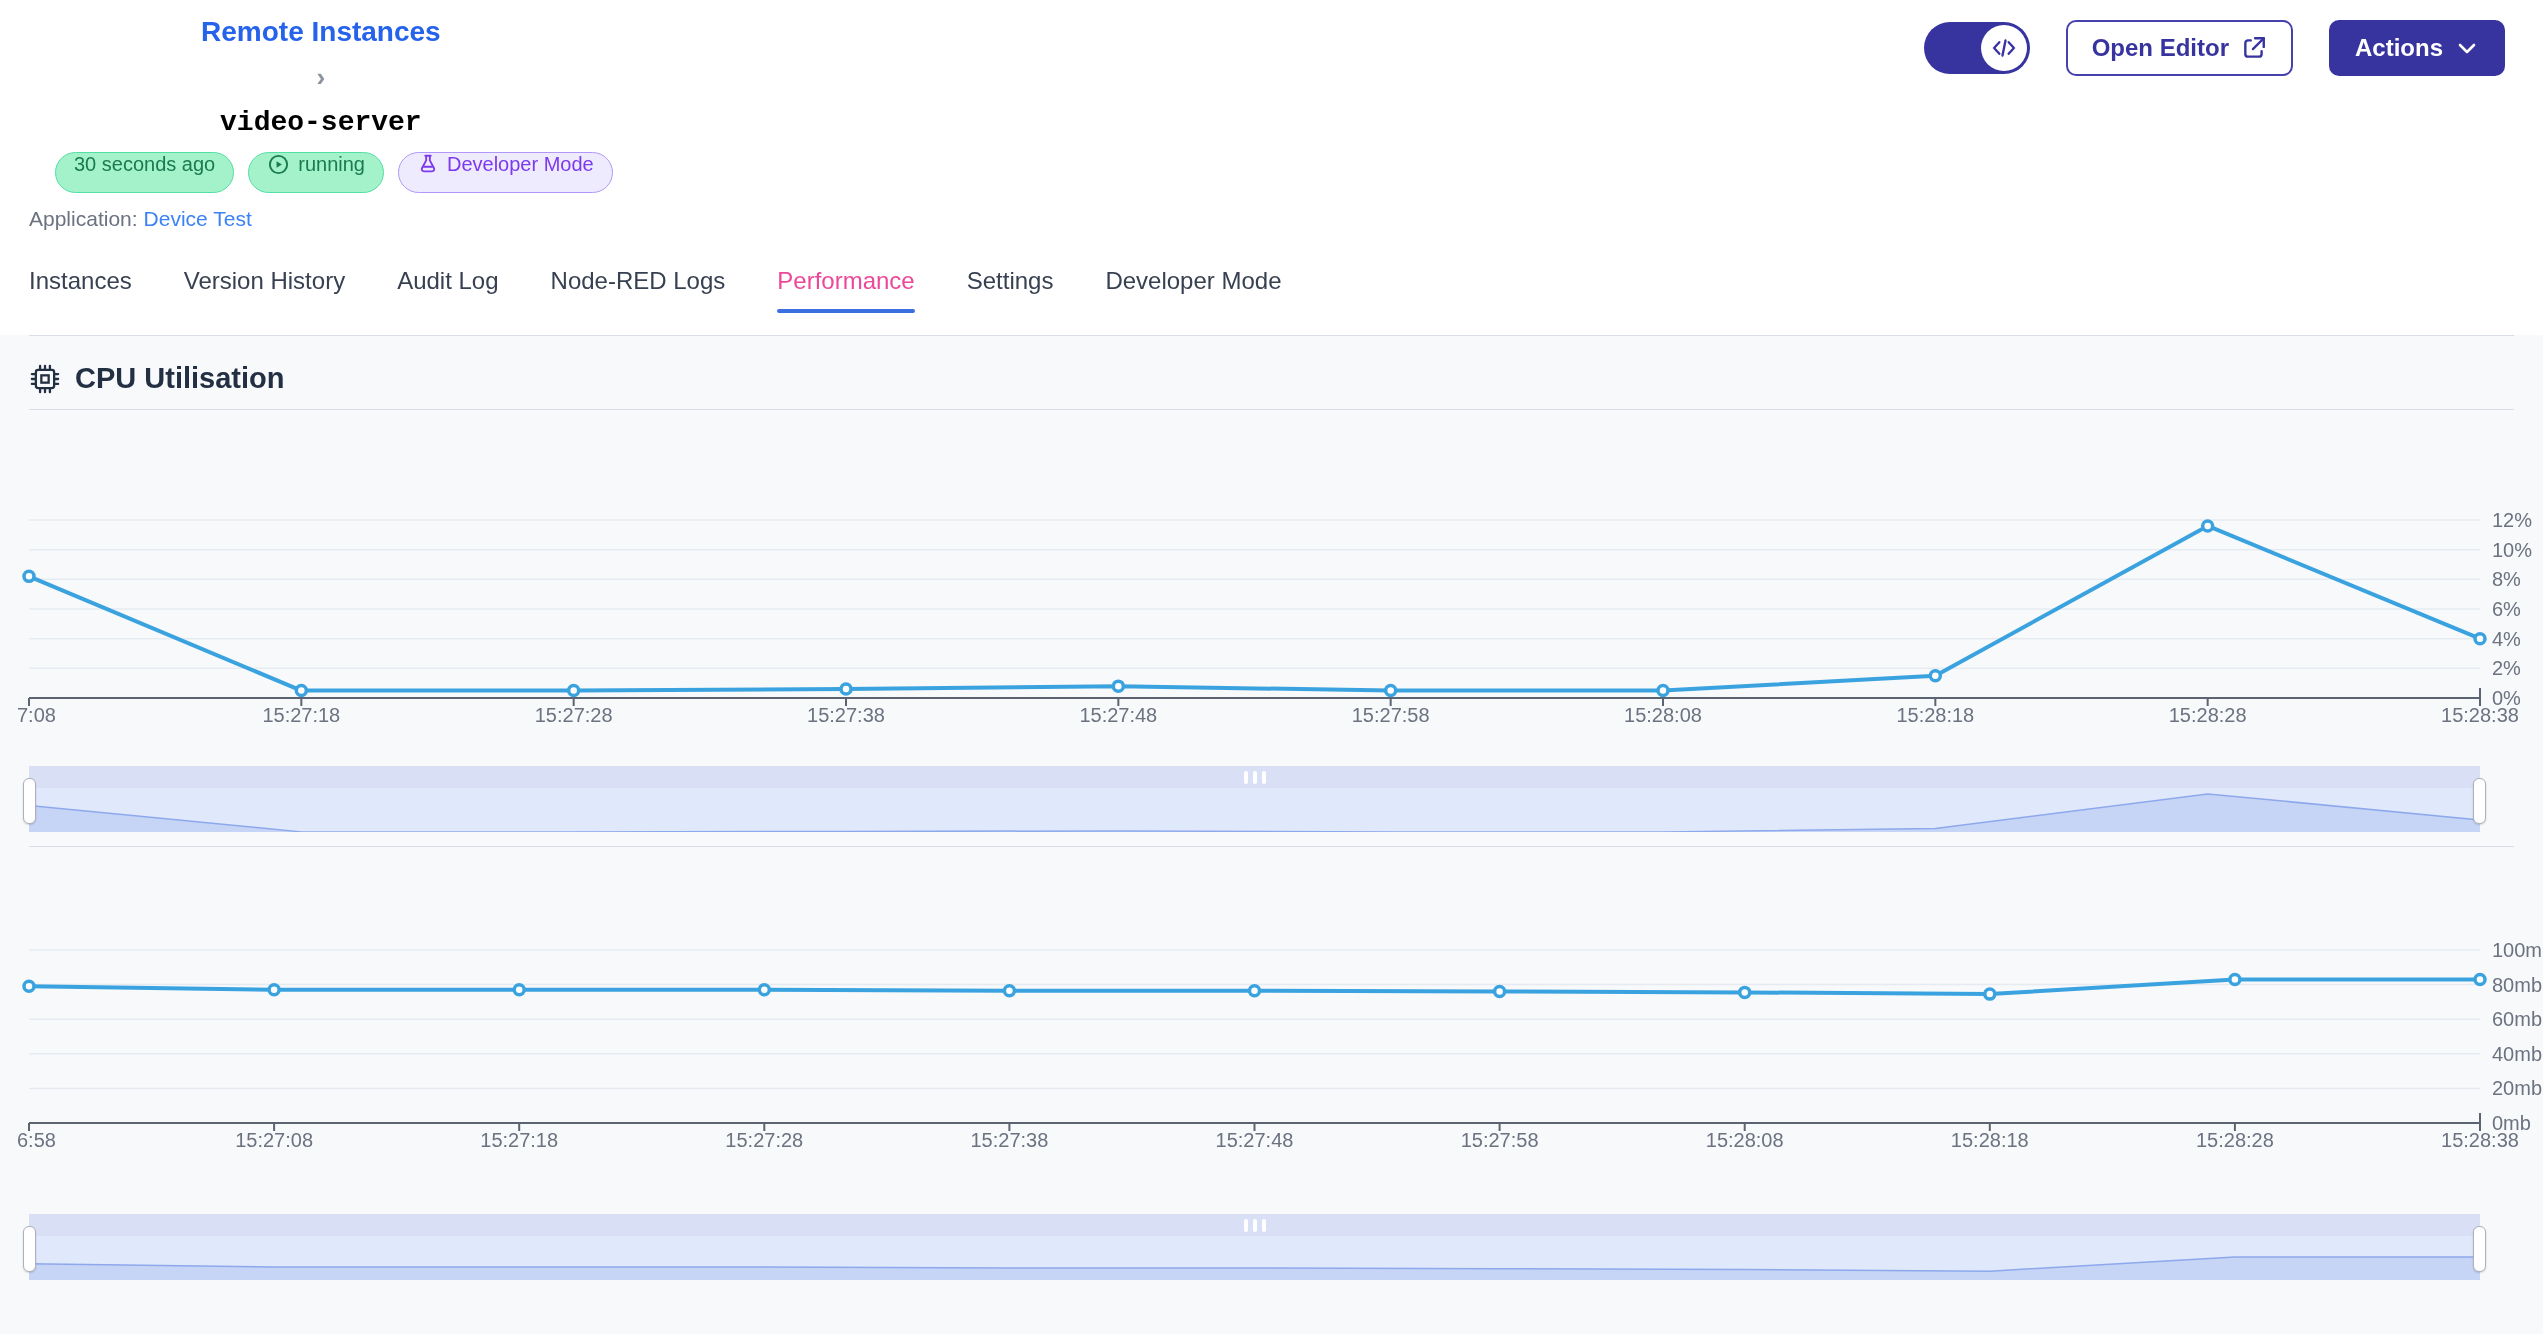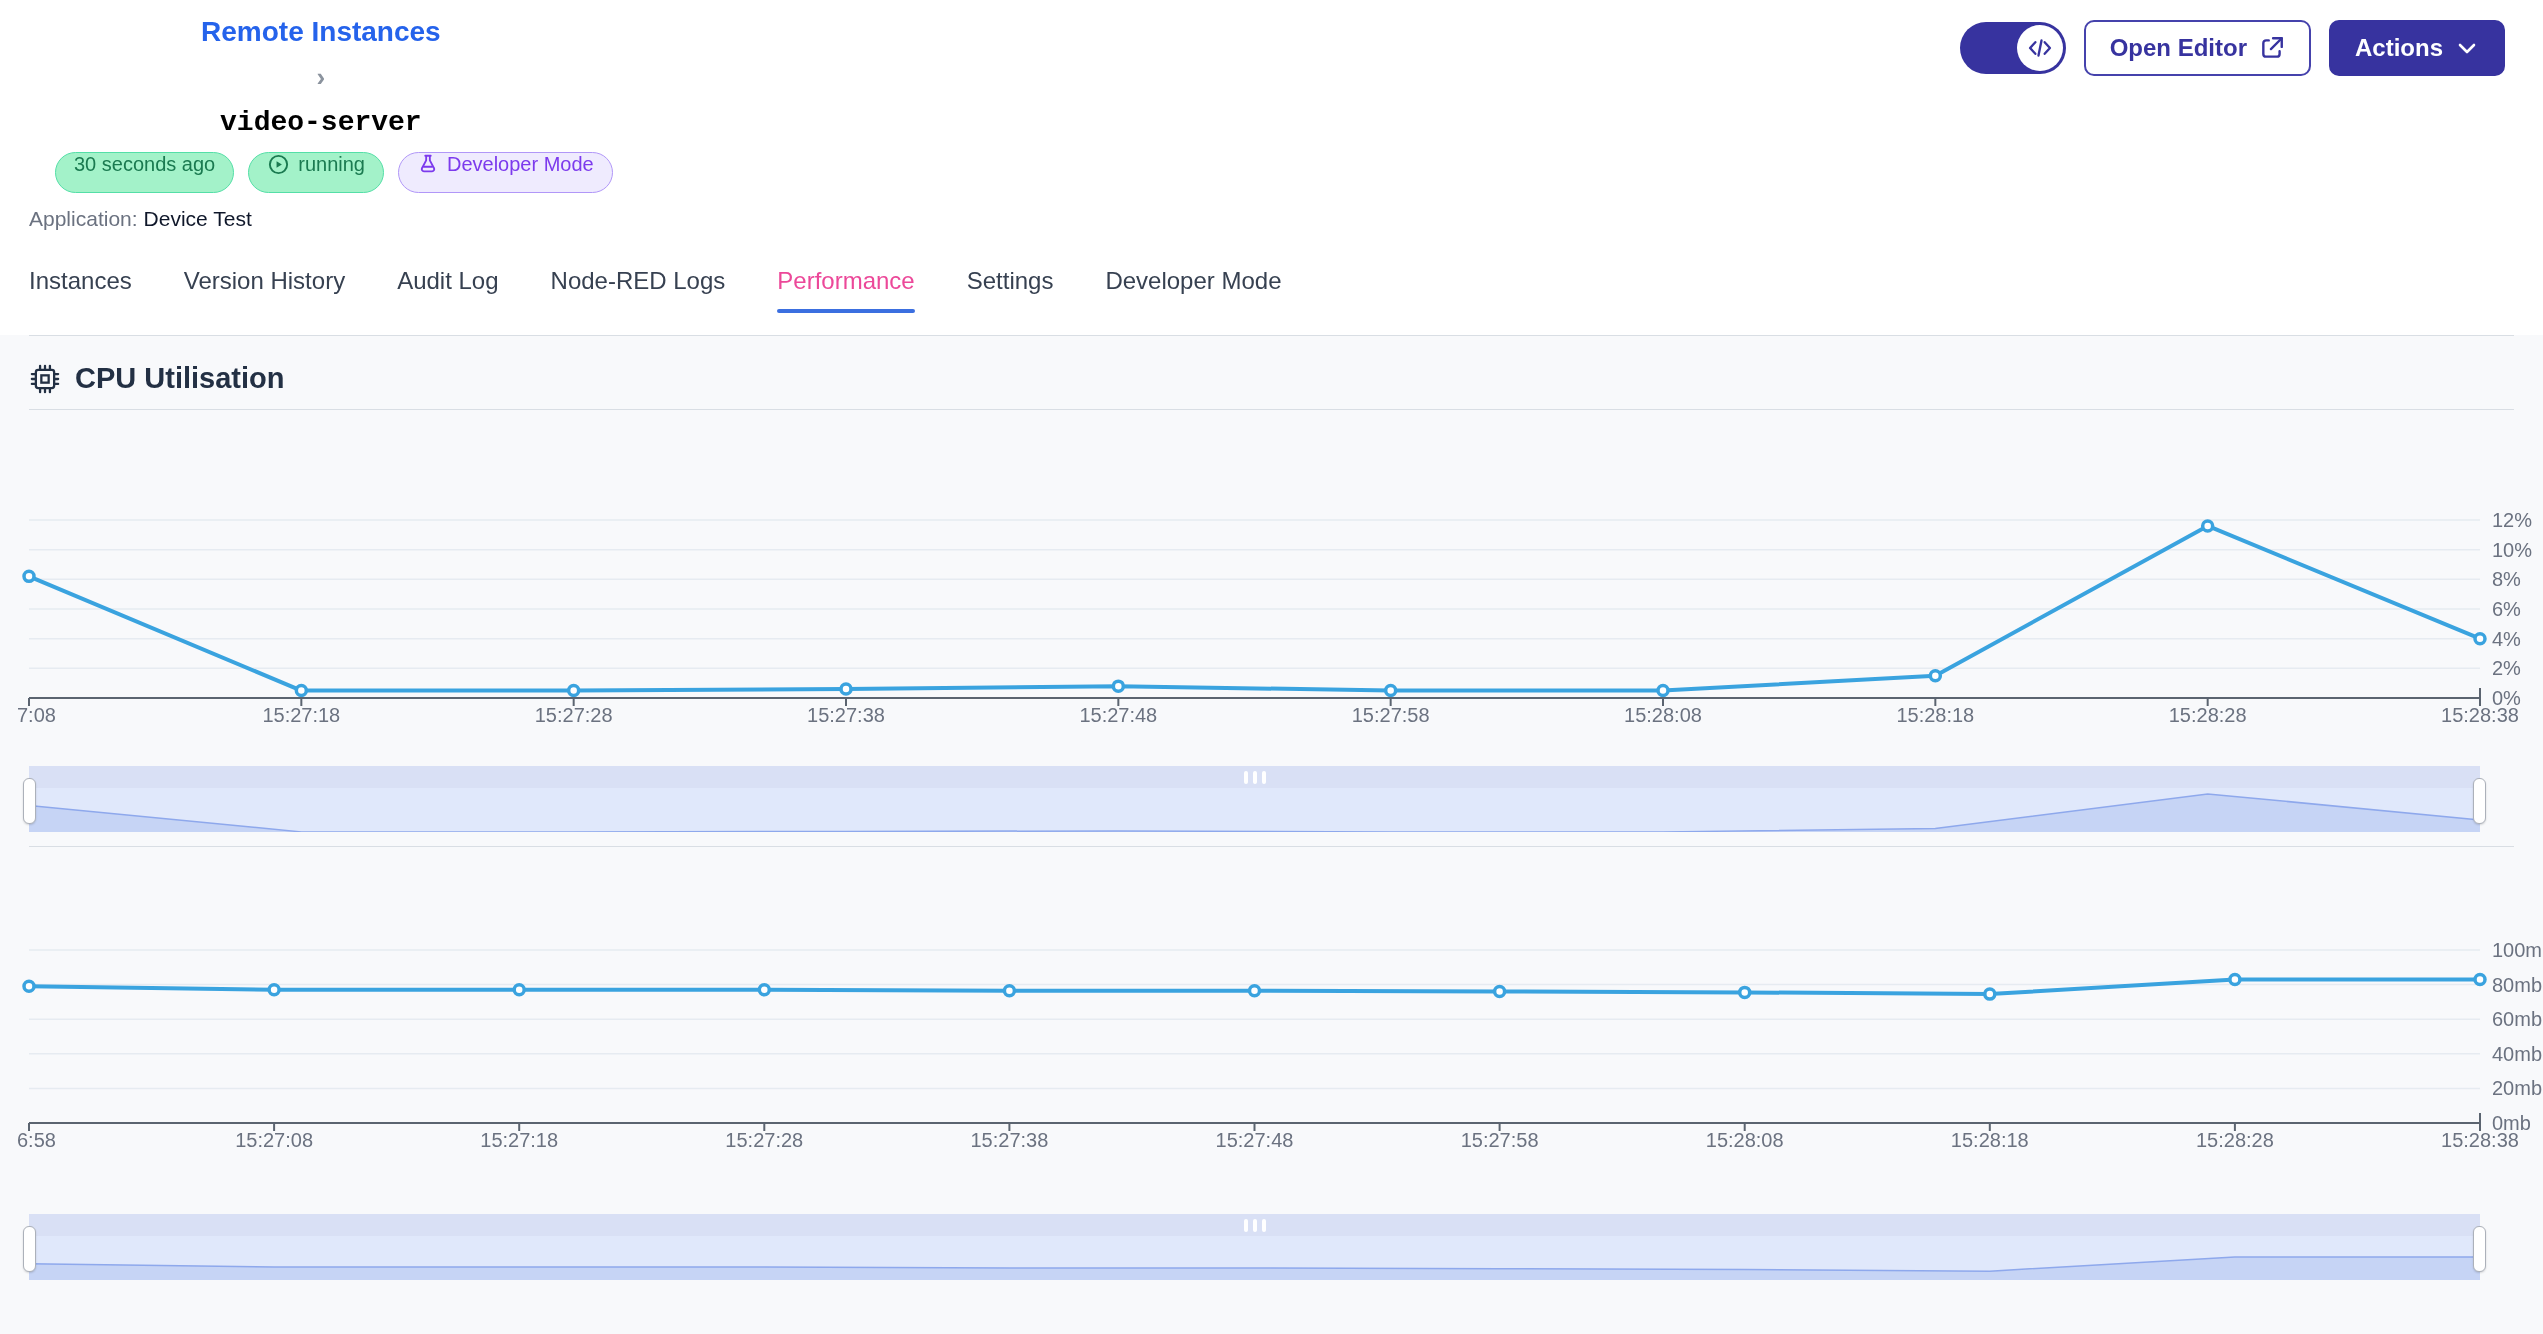--- a/index.html
+++ b/index.html
@@ -12,28 +12,28 @@
   .bc-row { display:flex; align-items:center; gap:14px;flex-direction:column; }
   .bc-parent { color:#2563eb; font-size:28px; font-weight:bold; text-decoration:none; cursor:pointer; }
   .bc-sep { color:#8b939e; font-size:26px; font-weight:bold; padding:0 2px; }
   .bc-current { color:#000000; font-size:28px; font-weight:bold;font-family:Liberation Mono, monospace; }
   .badges { display:flex; align-items:center; gap:14px; margin-left:26px; }
   .badge { display:inline-flex; align-items:flex-start; gap:8px; height:41px; padding:0 18px;
     border-radius:21px; font-size:20px; white-space:nowrap; }
   .badge.green { background:#a3f2c9; border:1.5px solid #54dfa7; color:#1a7a50; }
   .badge.purple { background:#efebfe; border:1.5px solid #b197f8; color:#7c3aed; }
   .app-row { margin-top:14px; font-size:21px; color:#6b7280; }
-  .app-row a { color:#0f172a; text-decoration:none; margin-left:6px; cursor:pointer; }
+  .app-row a { color:#3b82f6; text-decoration:none; margin-left:6px; cursor:pointer; }
 
   .header-right { display:flex; align-items:center; gap:18px; margin-top:4px; }
   .toggle { width:106px; height:52px; border-radius:26px; background:#37339f; position:relative; cursor:pointer; }
   .toggle .knob { position:absolute; top:3px; right:3px; width:46px; height:46px; border-radius:50%;
     background:#fff; display:flex; align-items:center; justify-content:center; color:#37339f; }
   .btn { display:inline-flex; align-items:center; gap:12px; height:56px; padding:0 24px;
-    border-radius:10px; font-size:24px; font-weight:bold; cursor:pointer; }
+    border-radius:10px; font-size:24px; font-weight:bold; cursor:pointer;margin-left:18px; }
   .btn.outline { background:#fff; border:2px solid #4542ac; color:#37339f; }
   .btn.solid { background:#37339f; border:2px solid #37339f; color:#fff; }
 
   
   .tabs { display:flex; gap:52px; padding:0 29px; margin-top:26px; background:#fff; }
   .tab { font-size:24px; color:#374151; padding:10px 0 18px 0; cursor:pointer; position:relative; white-space:nowrap; }
   .tab.active { color:#ec4899; }
   .tab.active::after { content:""; position:absolute; left:0; right:0; bottom:0; height:4px;
     background:#3b6fe0; border-radius:2px; }
 

